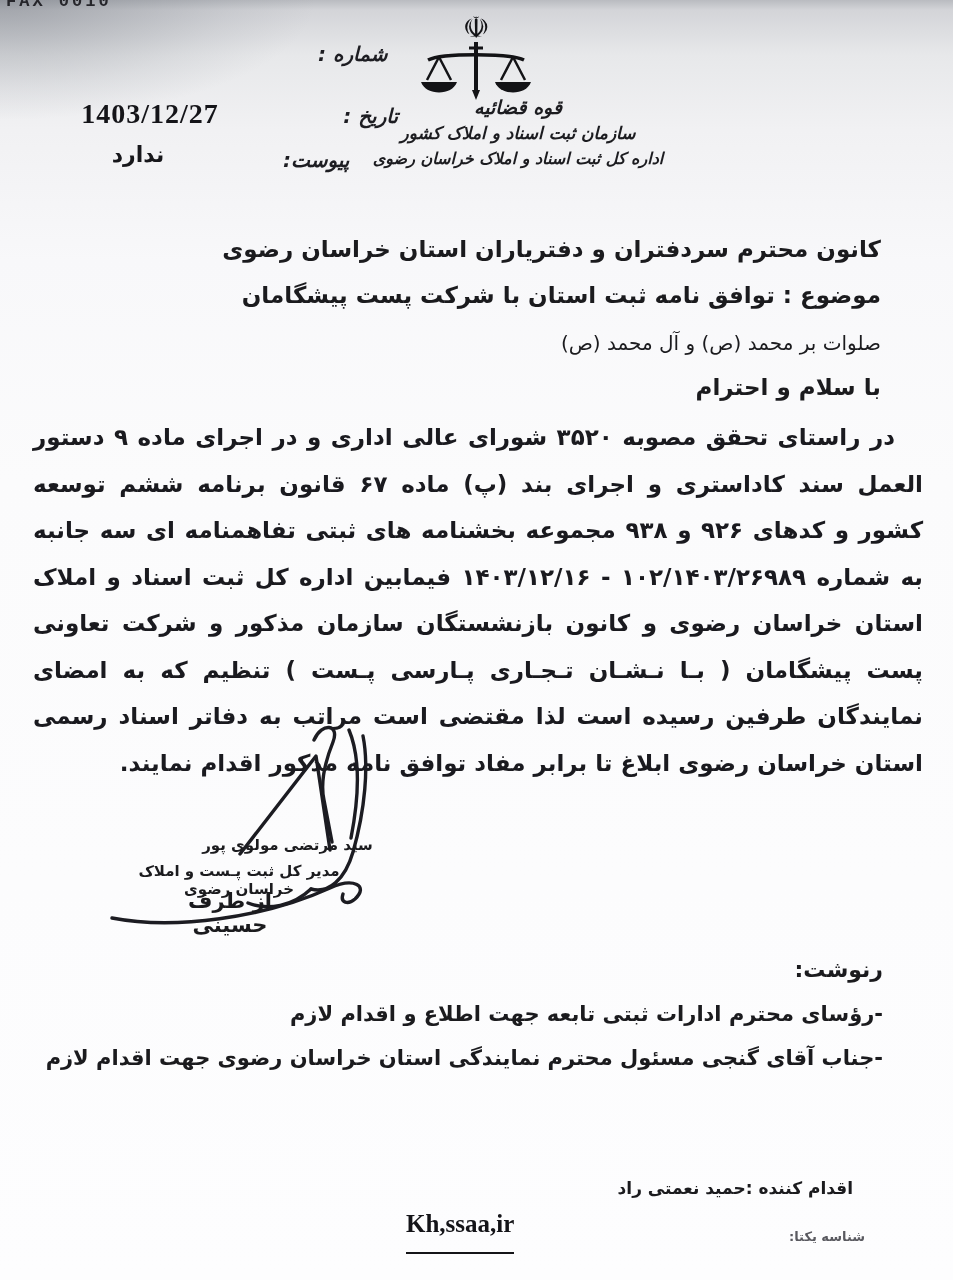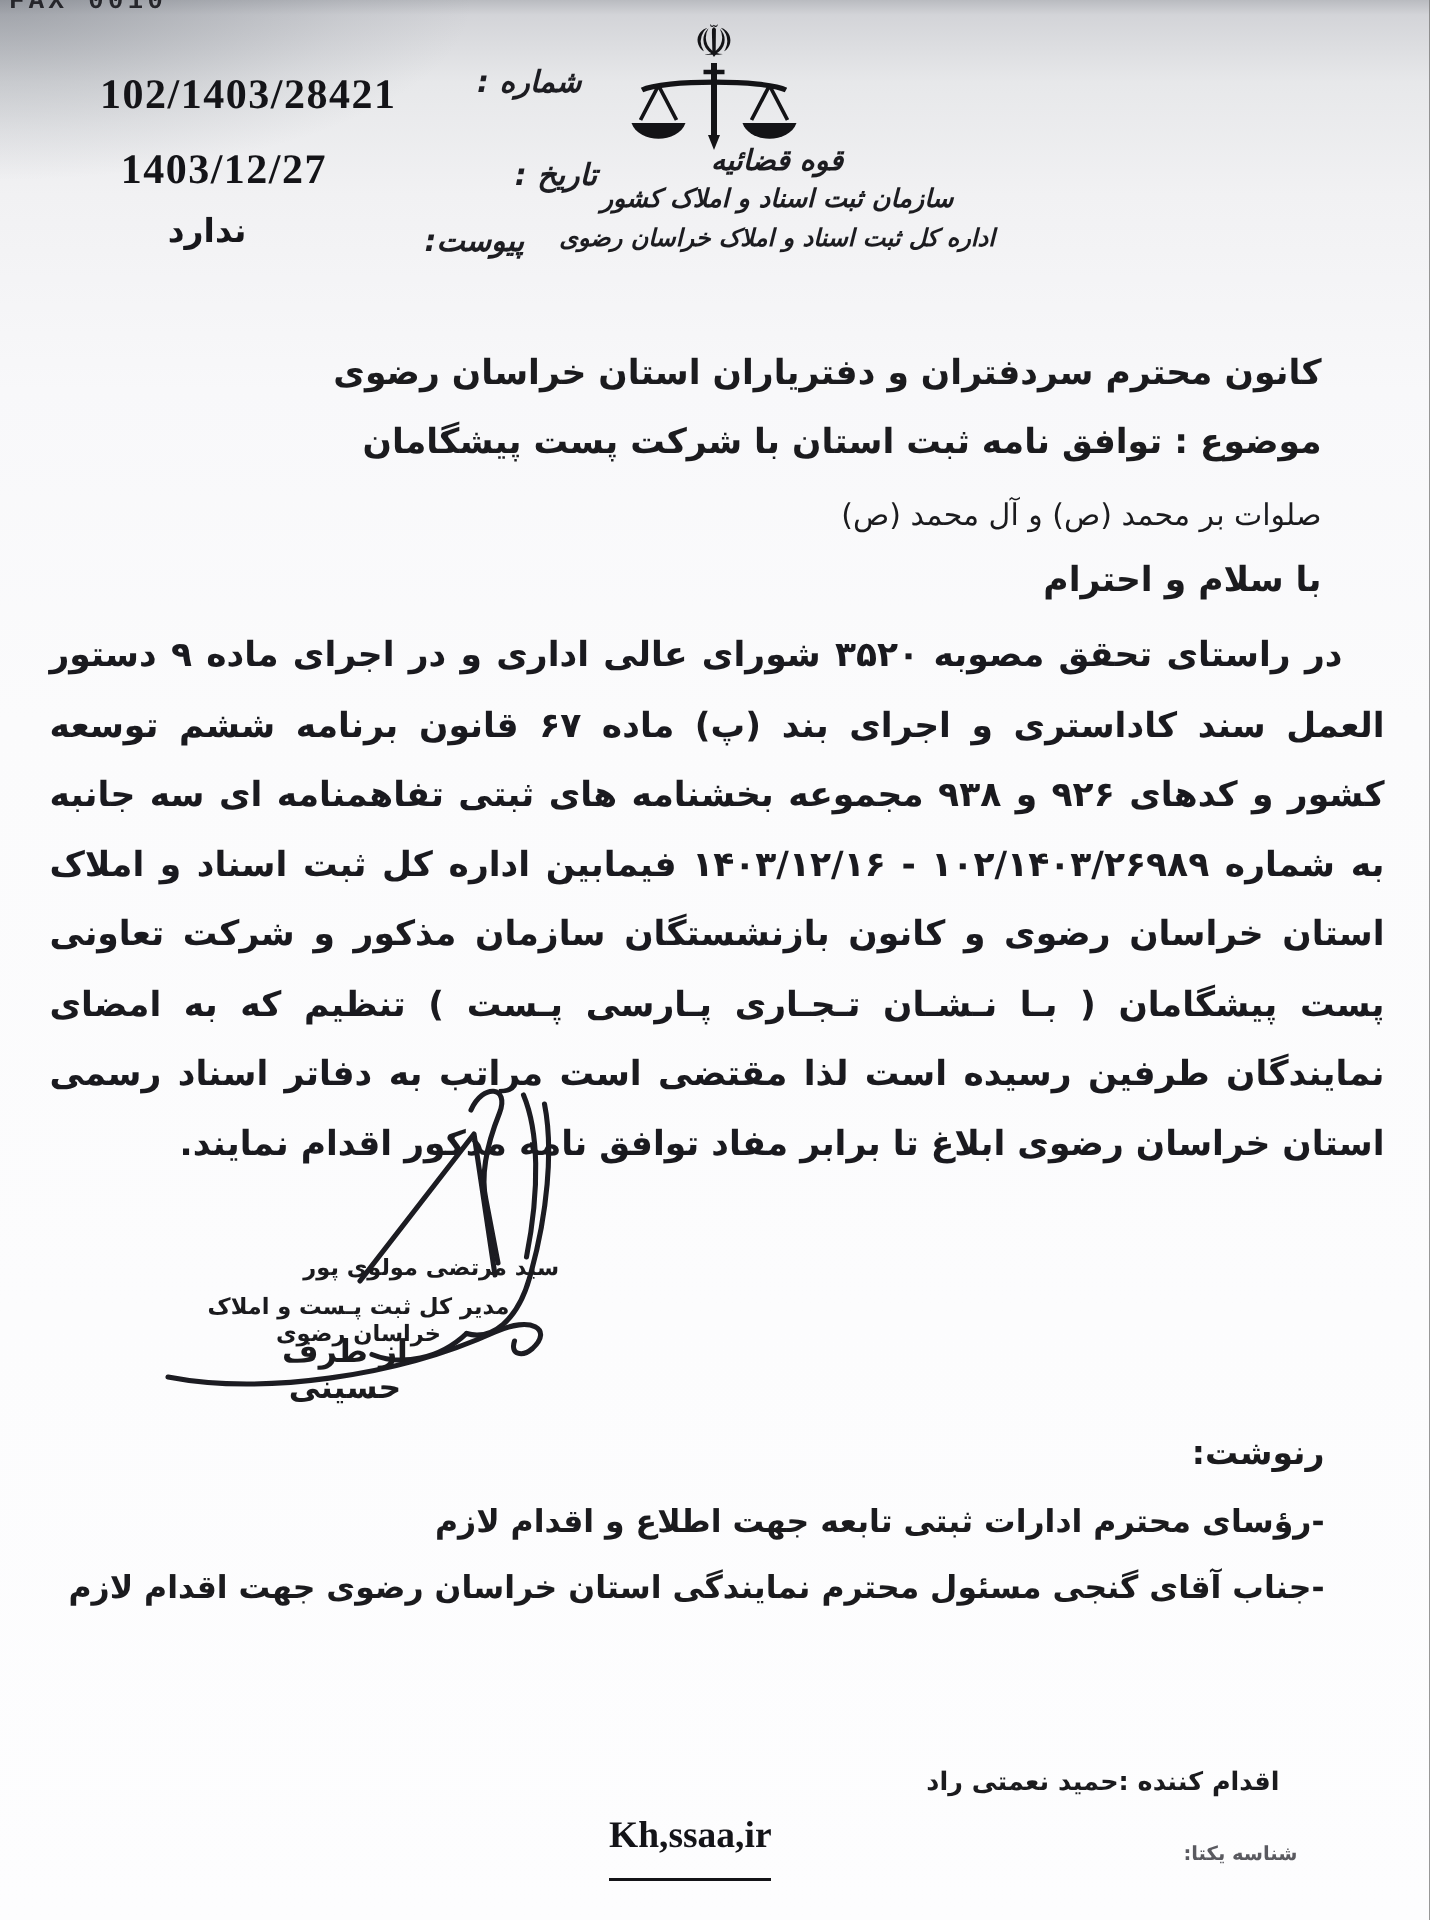--- a/index.html
+++ b/index.html
@@ -18,21 +18,21 @@
   .rtl{direction:rtl;unicode-bidi:isolate;}
   .fax{
     top:-8px;left:6px;
     font-family:"Liberation Mono","DejaVu Sans Mono",monospace;
     font-size:17px;font-weight:bold;letter-spacing:3px;color:#26262b;
   }
   
   .hnum{left:58px;top:48px;width:215px;text-align:center;
     font-family:"Liberation Serif","DejaVu Serif",serif;
     font-size:28px;font-weight:bold;letter-spacing:1px;color:#141418;}
-  .hdate{left:58px;top:98px;width:160px;text-align:right;
+  .hdate{left:70px;top:98px;width:160px;text-align:center;
     font-family:"Liberation Serif","DejaVu Serif",serif;
     font-size:28px;font-weight:bold;letter-spacing:1px;color:#141418;}
   .hatt{left:88px;top:142px;width:100px;text-align:center;
     font-size:22px;font-weight:bold;color:#17171b;}
   .hlabel{font-size:20px;font-weight:bold;font-style:italic;color:#1d1d22;}
   .lab-num{left:318px;top:42px;width:80px;text-align:left;}
   .lab-date{left:326px;top:104px;width:72px;text-align:right;}
   .lab-att{left:283px;top:148px;width:86px;text-align:left;}
   .emblem{left:408px;top:12px;width:136px;height:96px;}
   .orgblock{left:368px;top:94px;width:300px;text-align:center;
@@ -68,21 +68,20 @@
   .uid{right:88px;top:1229px;font-size:13px;font-weight:bold;color:#5a5a60;}
   svg{display:block;}
 </style>
 </head>
 <body>
 
 <div id="page">
 
   <div class="abs fax">FAX 0010</div>
 
-  <div class="abs hnum">102/1403/28421</div>
   <div class="abs hdate">1403/12/27</div>
   <div class="abs hatt rtl">ندارد</div>
 
   <div class="abs hlabel lab-num rtl">شماره :</div>
   <div class="abs hlabel lab-date rtl">تاریخ :</div>
   <div class="abs hlabel lab-att rtl">پیوست:</div>
 
   <div class="abs emblem">
     <svg width="136" height="96" viewBox="0 0 136 96">
       <text x="68" y="26" text-anchor="middle" font-size="30" fill="#131316">☫</text>

